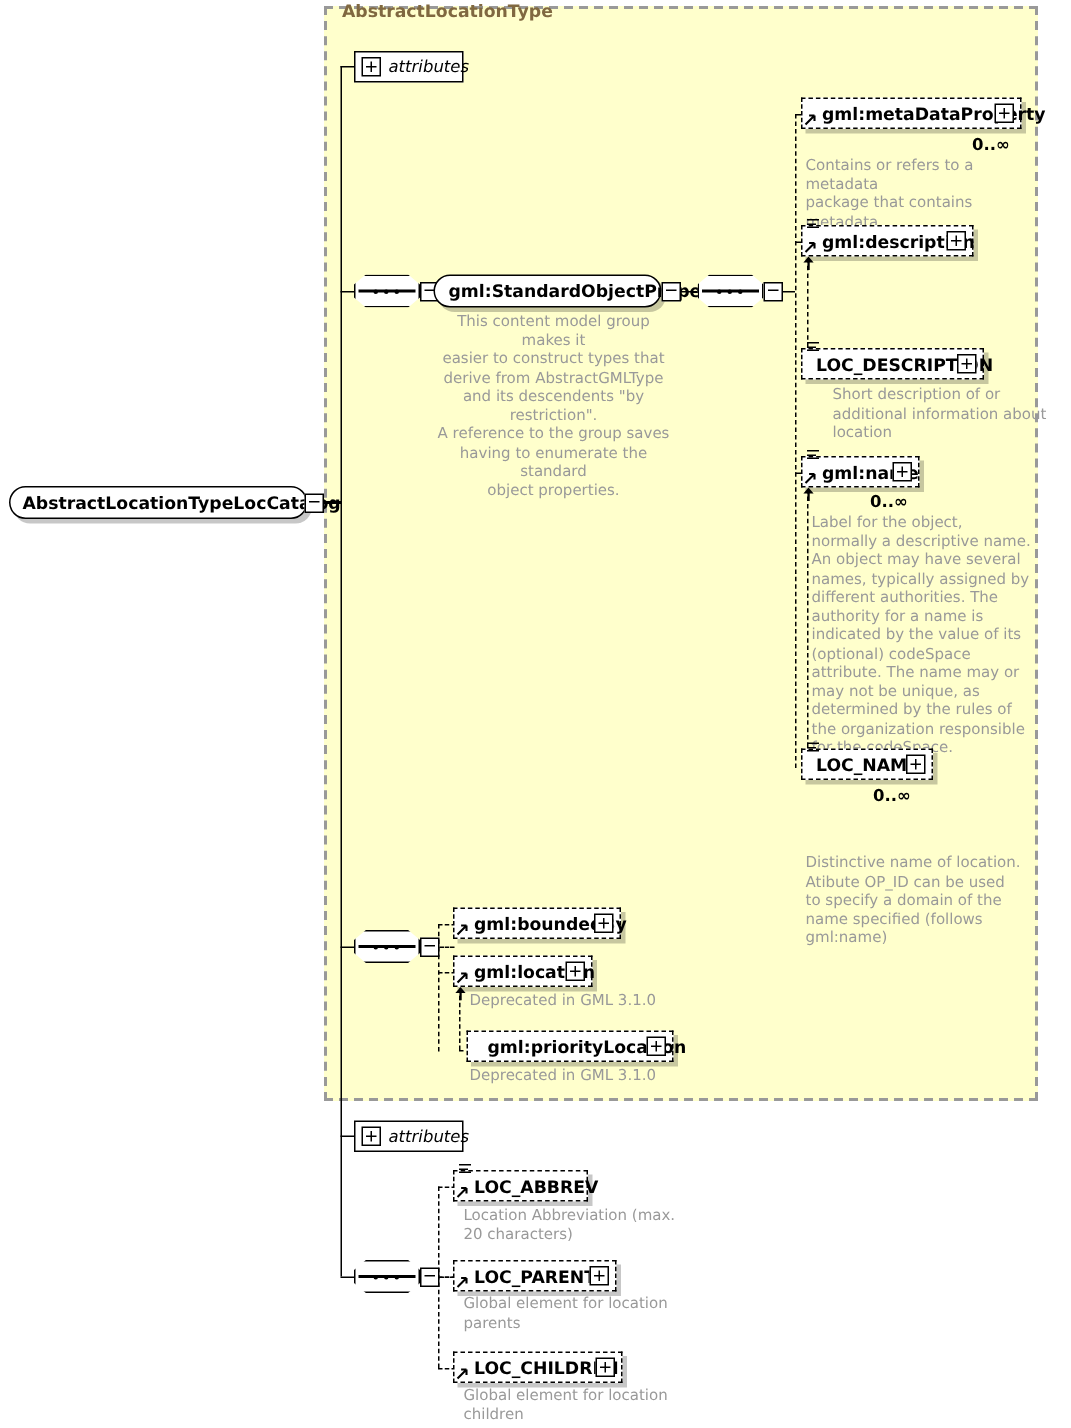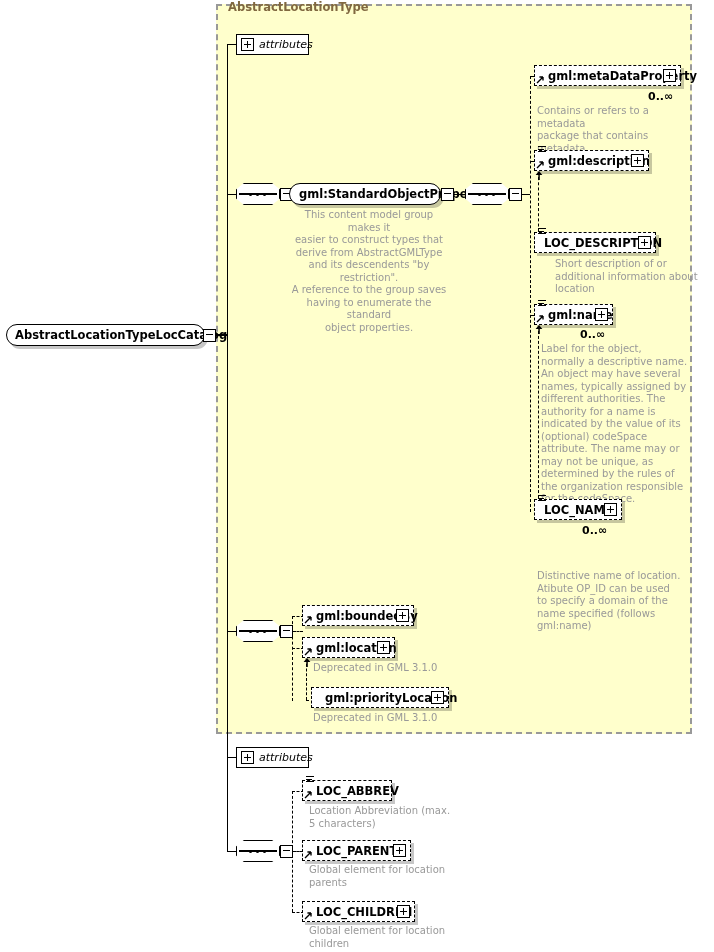--- a/index.html
+++ b/index.html
@@ -533,21 +533,21 @@
         <i></i>
       </span>
     <span class="label">LOC_ABBREV</span>
     <span class="ref-arrow">
       <svg width="9" height="9" viewBox="0 0 9 9">
           <path d="M1 8 L7 2 M7 2 L3.4 2 M7 2 L7 5.6" stroke="#000" stroke-width="1.4" fill="none"></path>
         </svg>
     </span>
   </div>
   <div class="doc" style="left:309px; top:805px; width:185px;">Location Abbreviation (max.
-5 characters)</div>
+20 characters)</div>
 
   <div class="ln dash-h" style="left:292px; top:850.5px; width:12px;"></div>
   <div class="el-box" style="left:302px; top:840px; width:109px;">
     <span class="label">LOC_PARENTS</span>
     <span class="pm plus" style="left:90px;"></span>
     <span class="ref-arrow">
       <svg width="9" height="9" viewBox="0 0 9 9">
           <path d="M1 8 L7 2 M7 2 L3.4 2 M7 2 L7 5.6" stroke="#000" stroke-width="1.4" fill="none"></path>
         </svg>
     </span>

